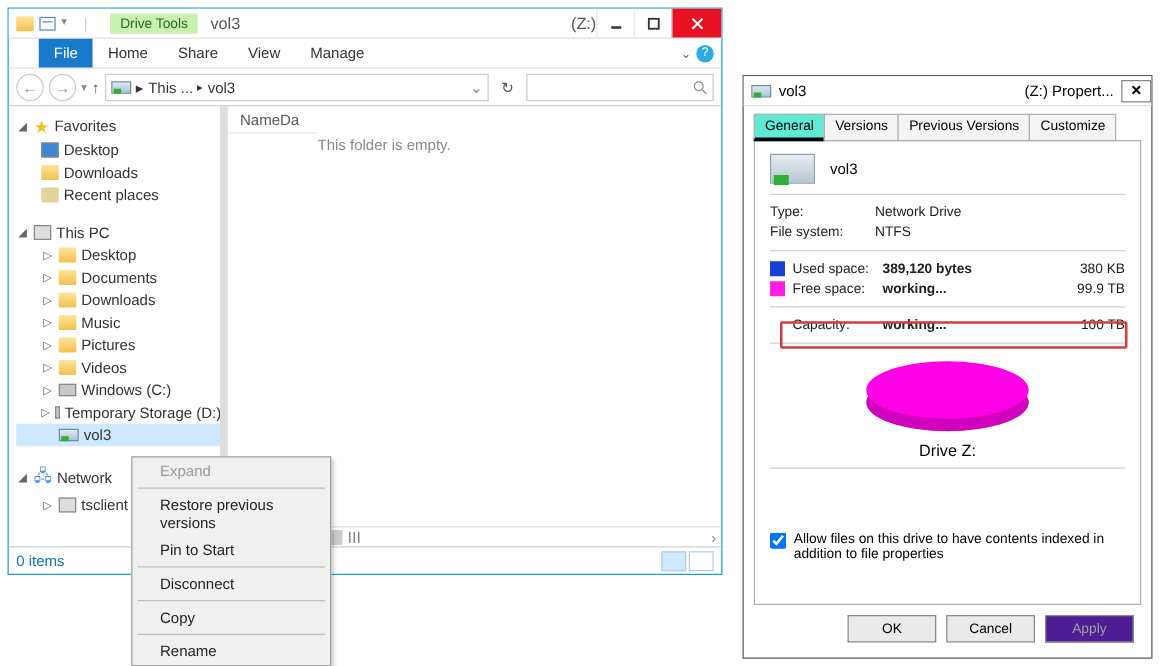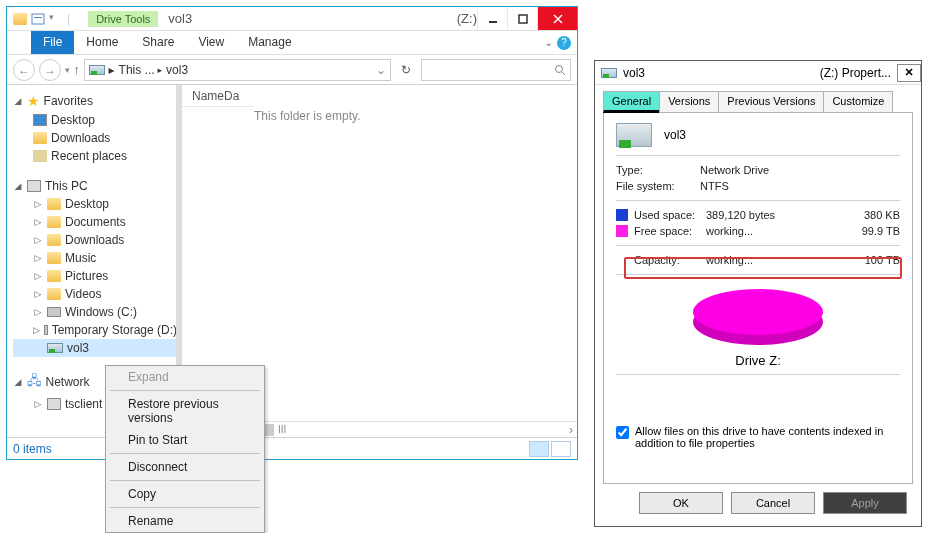--- a/index.html
+++ b/index.html
@@ -75,21 +75,21 @@
     .dlg-close { width: 24px; height: 18px; border: 1px solid #888; display: flex; align-items: center; justify-content: center; font-size: 11px; }
     .prop-tabs { display: flex; padding: 6px 8px 0 8px; gap: 0; font-size: 11px; }
     .prop-tab { border: 1px solid #b0b0b0; padding: 3px 8px; background: #fff; position: relative; z-index: 1; }
     .prop-tab + .prop-tab { margin-left: -1px; }
     .prop-tab.active { border-bottom: 3px solid #000000; background: #5eead4; }
     .prop-tab:not(.active) { background: #f4f4f4; }
     .prop-body { margin: 0 8px 8px 8px; border: 1px solid #b0b0b0; background: #fff; margin-top: -1px; height: 372px; padding: 10px 12px; position: relative; }
 
     .prop-row { display: flex; align-items: flex-start; font-size: 11px; color: #222; padding: 2px 0; }
     .prop-row .label { width: 84px; }
-    .prop-row .val1 { width: 96px; }
+    .prop-row .val1 { width: 96px; font-weight: bold; }
     .prop-row .val2 { flex: 1; text-align: right; }
     .prop-sep { height: 1px; background: #d0d0d0; margin: 6px 0; }
     .drive-header { display: flex; align-items: center; gap: 12px; margin-bottom: 8px; }
     .big-netdrive { width: 36px; height: 24px; background: linear-gradient(#e8edf0,#b5c6d1); border: 1px solid #8aa3b5; position: relative; }
     .big-netdrive::after { content: ''; position: absolute; width: 12px; height: 8px; background: #2fae2f; left: 2px; bottom: -2px; }
 
     .swatch { width: 12px; height: 12px; display: inline-block; margin-right: 6px; }
     .swatch.used { background: #1a3fd4; }
     .swatch.free { background: #ff1ee6; }
 
@@ -97,22 +97,22 @@
 
     .piechart { width: 130px; height: 56px; margin: 14px auto 8px; position: relative; }
     .pie-top { position: absolute; width: 130px; height: 46px; background: #ff00e6; border-radius: 50%; top: 0; }
     .pie-side { position: absolute; width: 130px; height: 46px; background: #d100bc; border-radius: 50%; top: 10px; }
     .drive-label { text-align: center; font-size: 13px; margin-top: 4px; }
 
     .indexed-row { font-size: 11px; display: flex; align-items: flex-start; gap: 6px; margin-top: 50px; }
     .indexed-row input { margin-top: 1px; }
 
     .dlg-btns { position: absolute; bottom: 12px; right: 14px; display: flex; gap: 8px; }
-    .dlg-btn { width: 84px; height: 22px; border: 1px solid #8c8c8c; background: #eaeaea; font-size: 11px; display: flex; align-items: center; justify-content: center; }
-    .dlg-btn.disabled { color: #a0a0a0; background: #404040; }
+    .dlg-btn { width: 71px; height: 22px; border: 1px solid #8c8c8c; background: #eaeaea; font-size: 11px; display: flex; align-items: center; justify-content: center; }
+    .dlg-btn.disabled { color: #a0a0a0; background: #4c1d95; }
   </style>
 </head>
 <body>
 
 <div class="explorer">
   <div class="titlebar">
     <div class="qat">
       <span class="qat-folder folder-icon"></span>
       <span class="mini-icon">
         <svg viewBox="0 0 14 14">
@@ -278,21 +278,21 @@
     <div class="content-area">
       <div class="vsplitter"></div>
       <div class="column-headers">
         <div class="col-name">Name</div>
         <div style="width:30px;">Da</div>
       </div>
       <div class="empty-msg">This folder is empty.</div>
       <div class="content-scroll">
         <span style="padding-left:4px;color:#888;">‹</span>
         <div class="thumb"></div>
-        <span style="font-size:10px;color:#888;margin-left:4px;">III</span>
+        <span style="font-size:13px;color:#888;margin-left:4px;">III</span>
         <span style="flex:1"></span>
         <span style="color:#888;padding-right:4px;">›</span>
       </div>
     </div>
   </div>
 
   <div class="statusbar">
     <span>0 items</span>
     <div class="status-right">
       <span class="view-toggle active"></span>

